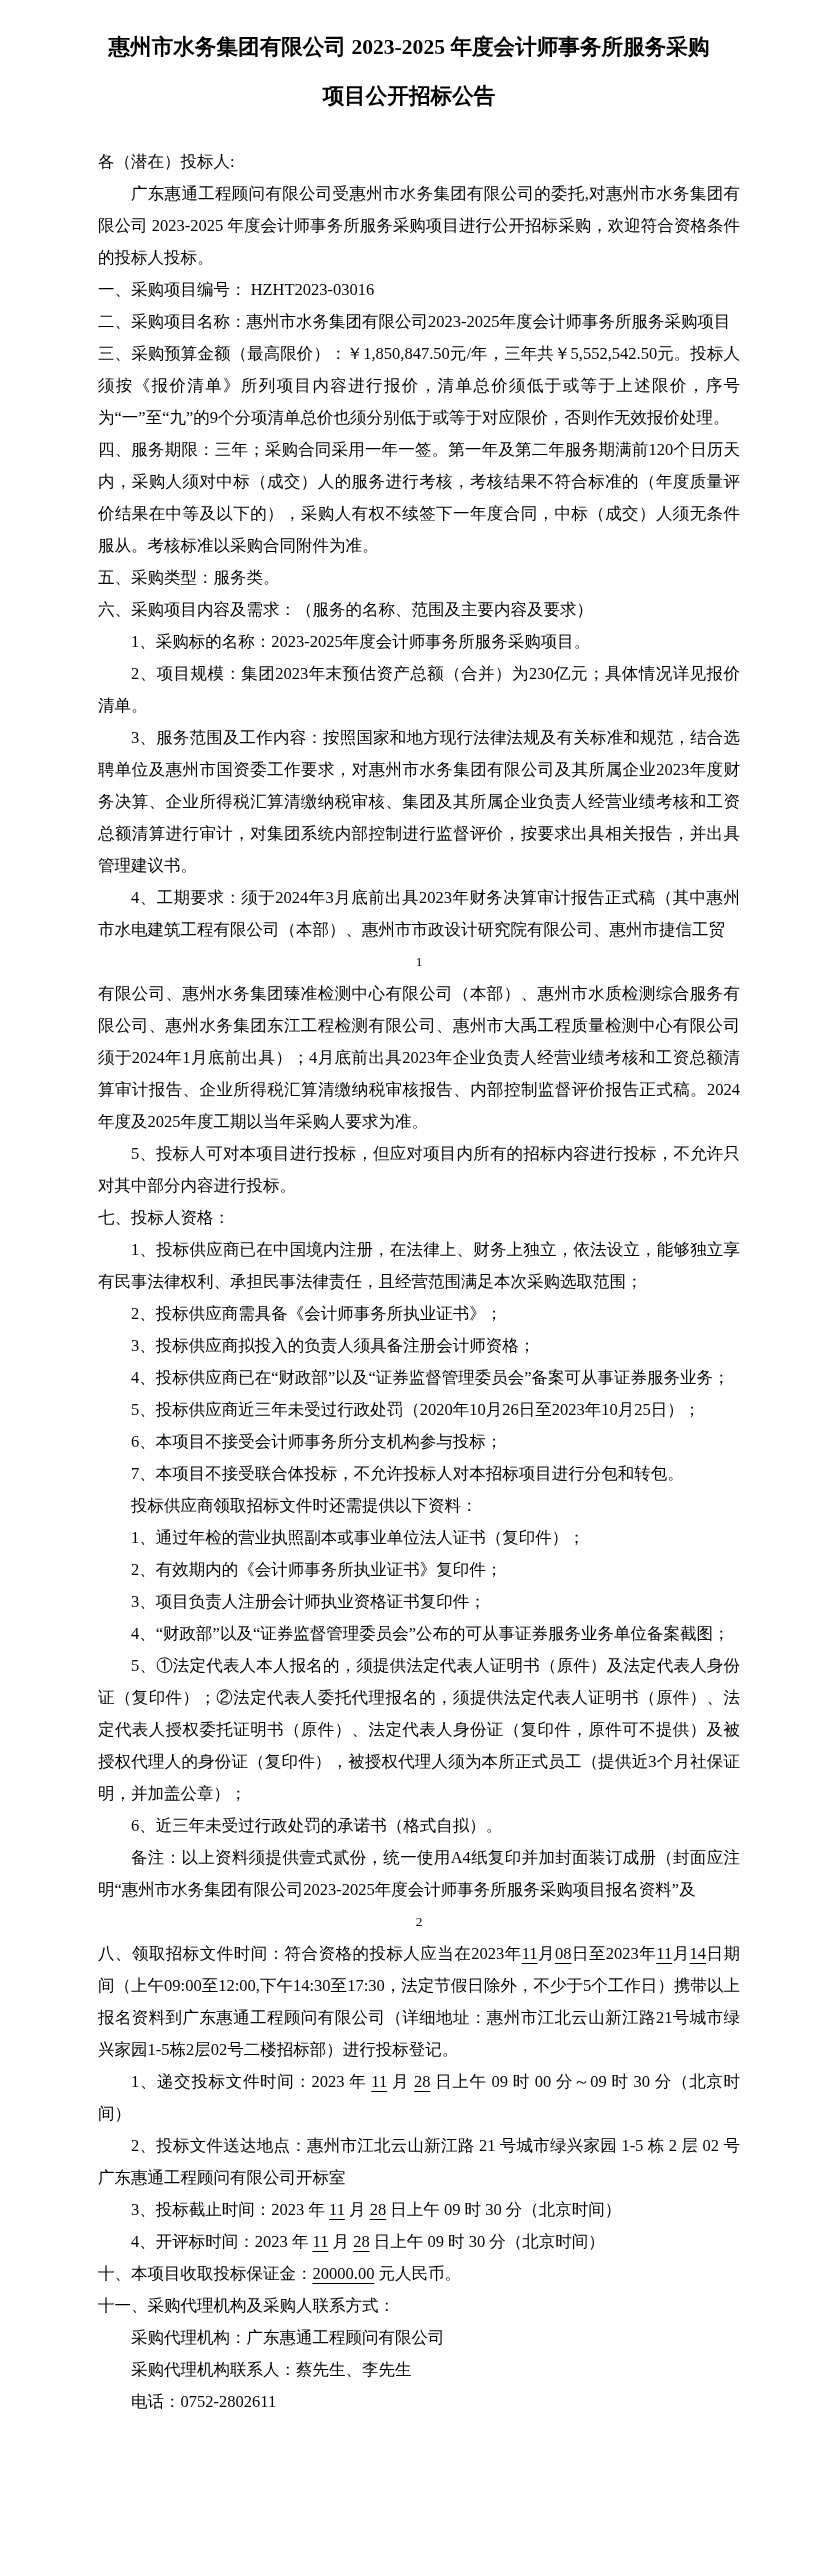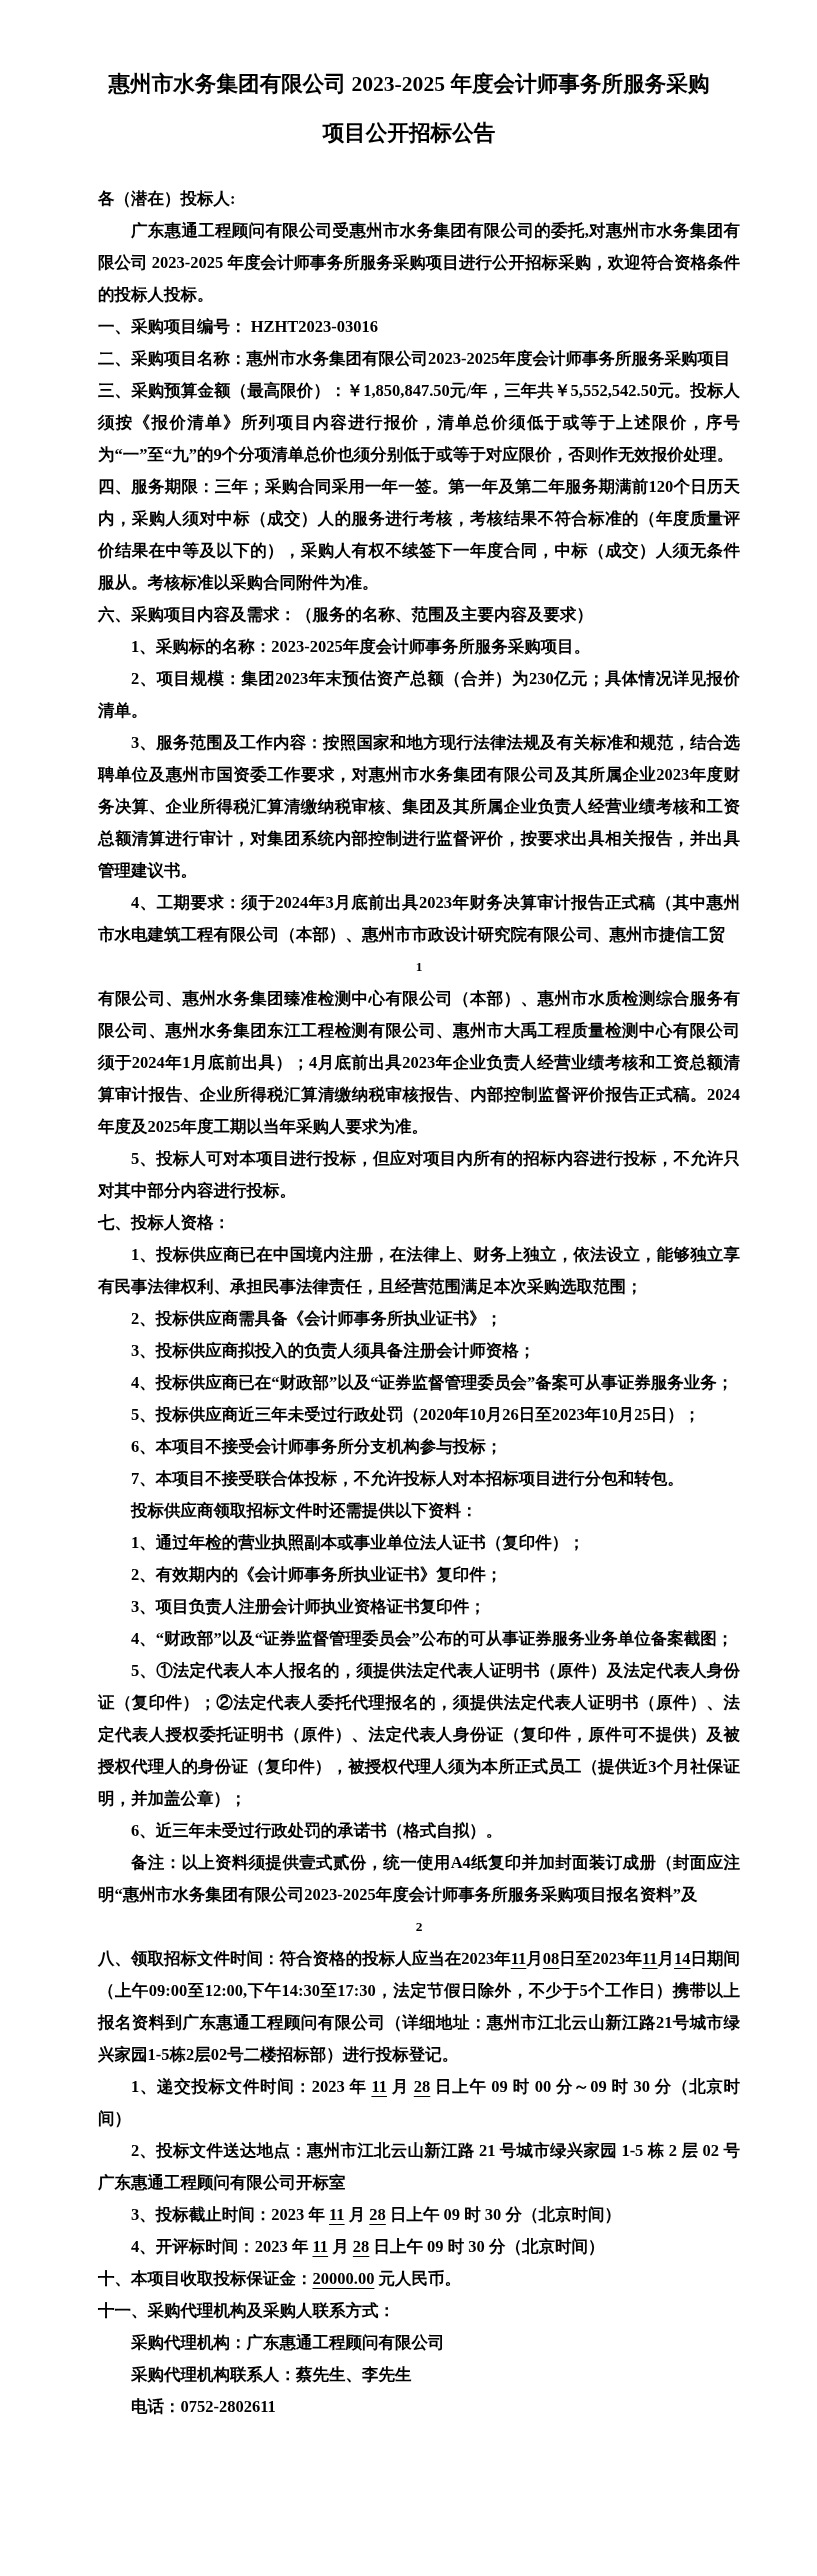--- a/index.html
+++ b/index.html
@@ -6,37 +6,36 @@
   .doc {
     position: relative;
     width: 818px;
     height: 3157px;
     background: #ffffff;
     color: #000000;
     font-family: "Liberation Serif", "DejaVu Serif", serif;
     overflow: hidden;
     box-sizing: border-box;
   }
-  .title-block { padding-top: 60px; }
+  .title-block { padding-top: 23px; }
   .title-line {
     text-align: center;
     font-weight: bold;
     font-size: 21.6px;
     line-height: 49px;
     margin: 0 31px;
   }
   .body-block {
     margin: 25px 78px 0 98px;
     font-size: 16.5px;
     line-height: 32px;
   }
   .line {
     text-align: justify;
     text-justify: inter-ideograph;
-    font-weight: bold;
   }
   .p  { text-indent: 0; }
   .pi { text-indent: 2em; }
   .pagenum { text-align: center; font-size: 13.4px; }
   .u { text-decoration: underline; text-underline-offset: 3.6px; }
 </style>
 </head>
 <body>
 
 <div class="doc">
@@ -44,20 +43,21 @@
     <div class="title-line">惠州市水务集团有限公司 2023-2025 年度会计师事务所服务采购</div>
     <div class="title-line">项目公开招标公告</div>
   </div>
   <div class="body-block" id="doc-body">
       <div class="line p"><span>各（潜在）投标人:</span></div>
       <div class="line pi"><span>广东惠通工程顾问有限公司受惠州市水务集团有限公司的委托,对惠州市水务集团有限公司 2023-2025 年度会计师事务所服务采购项目进行公开招标采购，欢迎符合资格条件的投标人投标。</span></div>
       <div class="line p"><span>一、采购项目编号： HZHT2023-03016</span></div>
       <div class="line p"><span>二、采购项目名称：惠州市水务集团有限公司2023-2025年度会计师事务所服务采购项目</span></div>
       <div class="line p"><span>三、采购预算金额（最高限价）：￥1,850,847.50元/年，三年共￥5,552,542.50元。投标人须按《报价清单》所列项目内容进行报价，清单总价须低于或等于上述限价，序号为“一”至“九”的9个分项清单总价也须分别低于或等于对应限价，否则作无效报价处理。</span></div>
       <div class="line p"><span>四、服务期限：三年；采购合同采用一年一签。第一年及第二年服务期满前120个日历天内，采购人须对中标（成交）人的服务进行考核，考核结果不符合标准的（年度质量评价结果在中等及以下的），采购人有权不续签下一年度合同，中标（成交）人须无条件服从。考核标准以采购合同附件为准。</span></div>
+      <div class="line p"><span>五、采购类型：服务类。</span></div>
       <div class="line p"><span>六、采购项目内容及需求：（服务的名称、范围及主要内容及要求）</span></div>
       <div class="line pi"><span>1、采购标的名称：2023-2025年度会计师事务所服务采购项目。</span></div>
       <div class="line pi"><span>2、项目规模：集团2023年末预估资产总额（合并）为230亿元；具体情况详见报价清单。</span></div>
       <div class="line pi"><span>3、服务范围及工作内容：按照国家和地方现行法律法规及有关标准和规范，结合选聘单位及惠州市国资委工作要求，对惠州市水务集团有限公司及其所属企业2023年度财务决算、企业所得税汇算清缴纳税审核、集团及其所属企业负责人经营业绩考核和工资总额清算进行审计，对集团系统内部控制进行监督评价，按要求出具相关报告，并出具管理建议书。</span></div>
       <div class="line pi"><span>4、工期要求：须于2024年3月底前出具2023年财务决算审计报告正式稿（其中惠州市水电建筑工程有限公司（本部）、惠州市市政设计研究院有限公司、惠州市捷信工贸</span></div>
       <div class="line pagenum"><span>1</span></div>
       <div class="line p"><span>有限公司、惠州水务集团臻准检测中心有限公司（本部）、惠州市水质检测综合服务有限公司、惠州水务集团东江工程检测有限公司、惠州市大禹工程质量检测中心有限公司须于2024年1月底前出具）；4月底前出具2023年企业负责人经营业绩考核和工资总额清算审计报告、企业所得税汇算清缴纳税审核报告、内部控制监督评价报告正式稿。2024年度及2025年度工期以当年采购人要求为准。</span></div>
       <div class="line pi"><span>5、投标人可对本项目进行投标，但应对项目内所有的招标内容进行投标，不允许只对其中部分内容进行投标。</span></div>
       <div class="line p"><span>七、投标人资格：</span></div>
       <div class="line pi"><span>1、投标供应商已在中国境内注册，在法律上、财务上独立，依法设立，能够独立享有民事法律权利、承担民事法律责任，且经营范围满足本次采购选取范围；</span></div>

